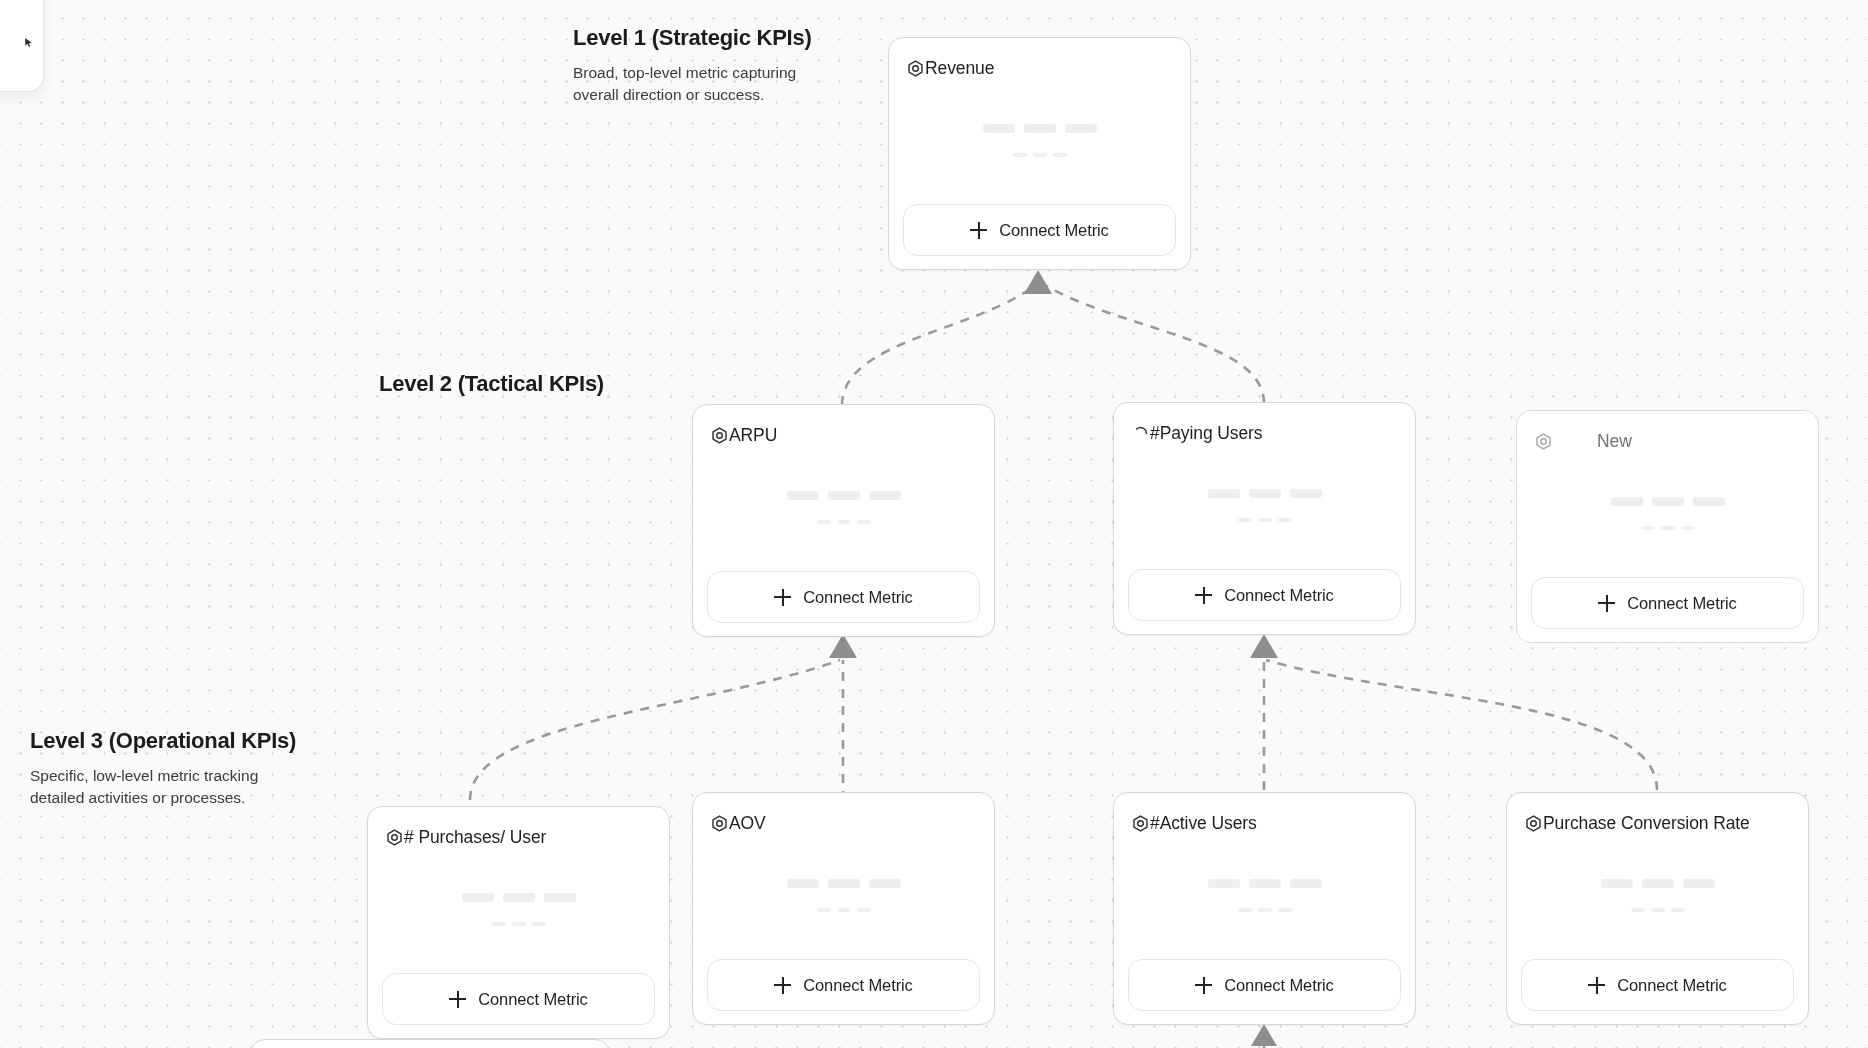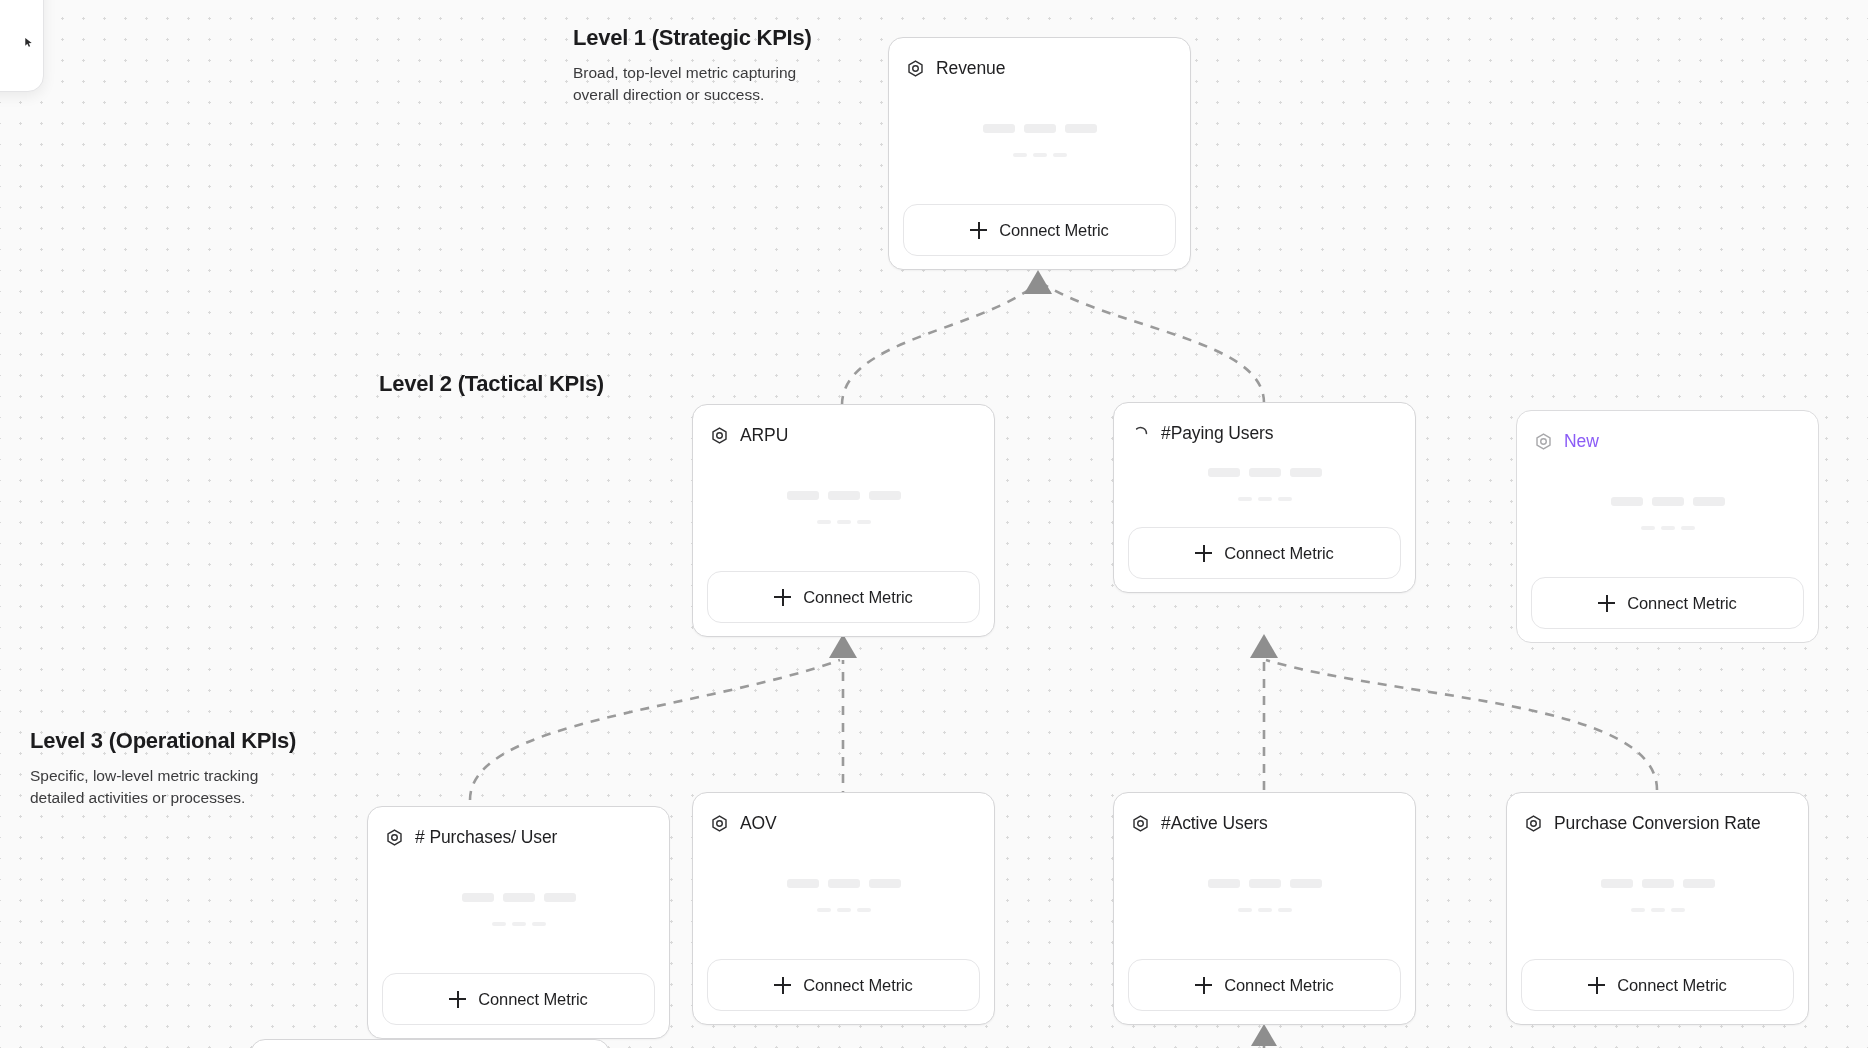--- a/index.html
+++ b/index.html
@@ -63,34 +63,33 @@
     padding: 14px 14px 13px 14px;
     z-index: 4;
   }
   .card.ghost {
     border-color: #dcdcde;
     box-shadow: none;
   }
   .card-head {
     display: flex;
     align-items: center;
-    gap: 11px;
     padding: 2px 2px 0 3px;
     height: 30px;
   }
   .card-icon { width: 19px; height: 19px; flex: 0 0 19px; display:block; }
   .card-icon svg { display: block; width: 19px; height: 19px; }
   .card-title {
     font-size: 17.5px;
     font-weight: 500;
     color: #1f1f21;
     letter-spacing: -0.1px;
     white-space: nowrap;
   }
-  .card-title.muted { color: #8b5cf6; }
+  .card-title.muted { color: #737373; margin-left: 44px; }
 
   .card-body {
     flex: 1 1 auto;
     display: flex;
     flex-direction: column;
     align-items: center;
     justify-content: center;
     gap: 20px;
     padding-bottom: 6px;
   }
@@ -251,21 +250,21 @@
         <span class="skel s"></span>
         <span class="skel s"></span>
       </div>
     </div>
     <div class="connect-btn">
       <span class="plus-icon"></span>
       <span class="connect-label">Connect Metric</span>
     </div>
   </div>
 
-  <div class="card" style="left:1113px; top:402px; width:303px; height:191px;">
+  <div class="card" style="left:1113px; top:402px; width:303px; height:233px;">
     <div class="card-head">
       <span class="card-icon">
         <svg viewBox="0 0 24 24" fill="none" stroke="#3a3a3c" stroke-width="2" stroke-linecap="round">
           <path d="M19.5 12 A 7.5 7.5 0 0 0 7.2 6.2"></path>
         </svg>
       </span>
       <span class="card-title">#Paying Users</span>
     </div>
     <div class="card-body">
       <div class="skel-row">

